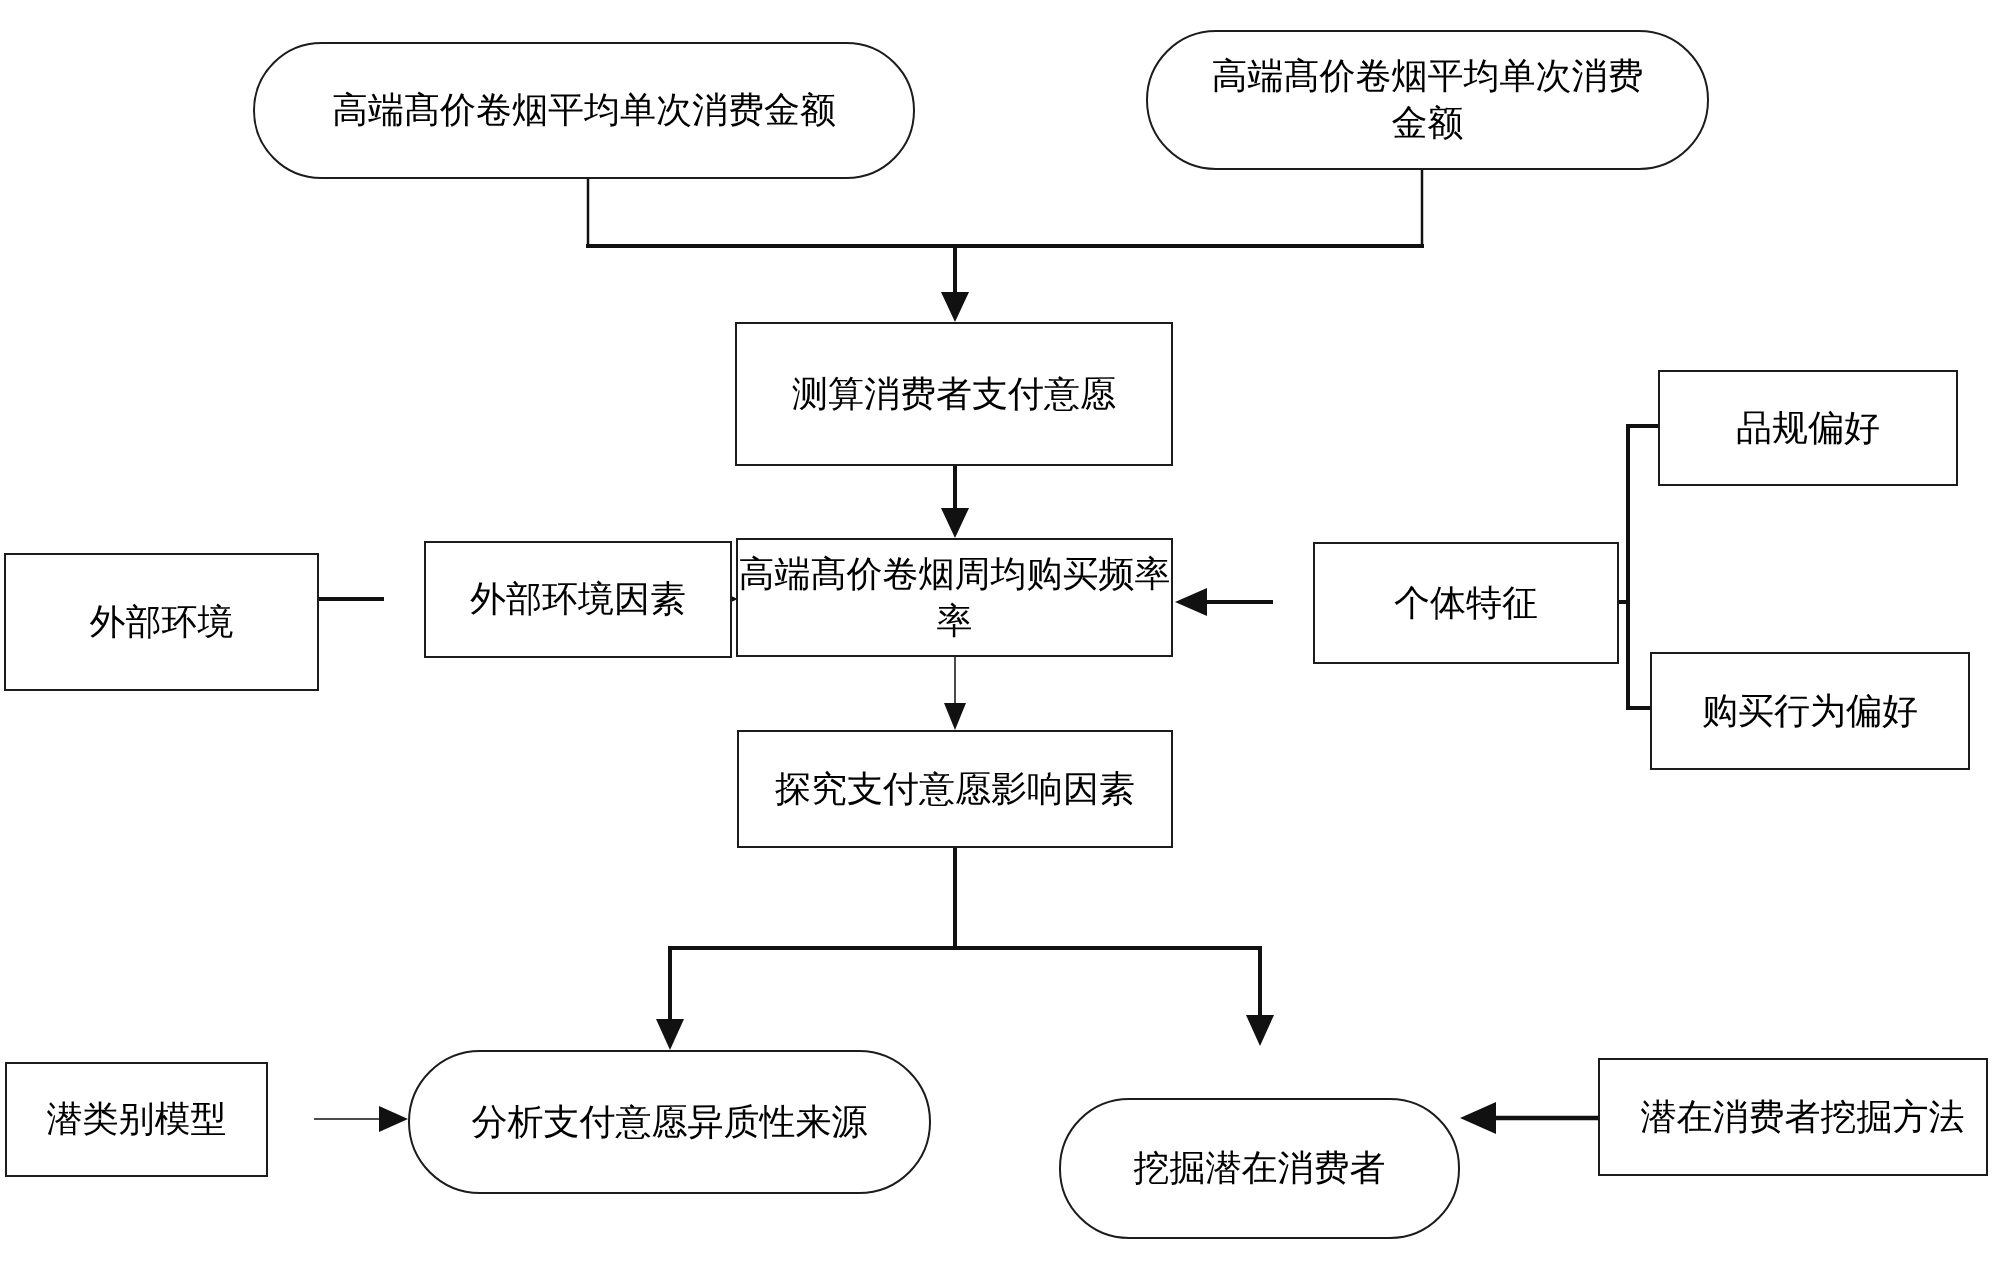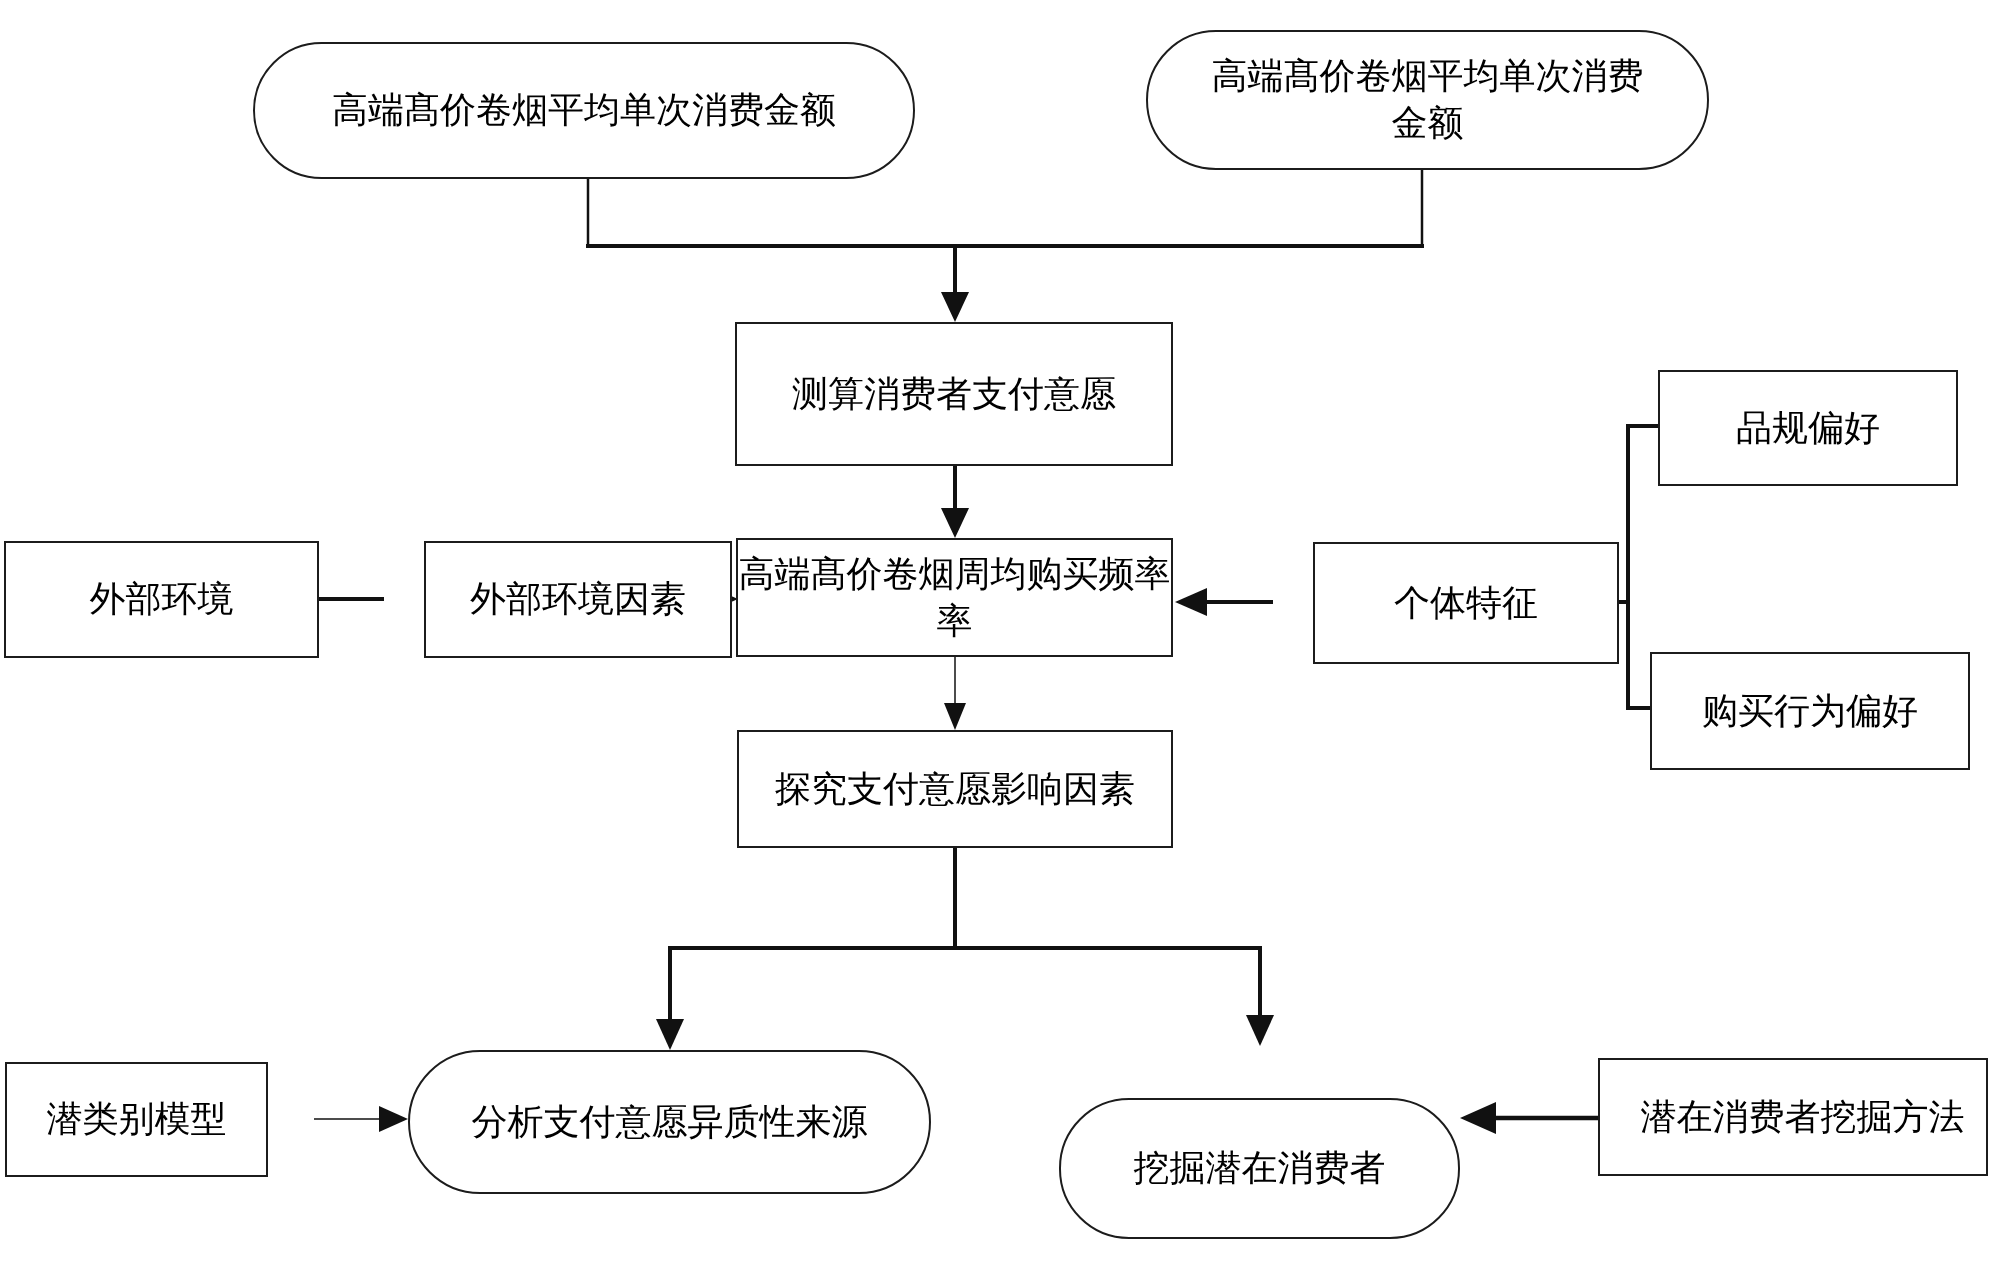--- a/index.html
+++ b/index.html
@@ -109,21 +109,21 @@
   </div>
 
   <div class="node" style="left:736px; top:538px; width:437px; height:119px;">
     <span class="lbl">高端髙价卷烟周均购买频率率</span>
   </div>
 
   <div class="node" style="left:737px; top:730px; width:436px; height:118px;">
     <span class="lbl">探究支付意愿影响因素</span>
   </div>
 
-  <div class="node" style="left:4px; top:541px; width:315px; height:117px;">
+  <div class="node" style="left:4px; top:553px; width:315px; height:138px;">
     <span class="lbl">外部环境</span>
   </div>
 
   <div class="node" style="left:384px; top:541px; width:308px; height:117px;margin-left:40px;">
     <span class="lbl">外部环境因素</span>
   </div>
 
   <div class="node" style="left:1273px; top:542px; width:306px; height:122px;margin-left:40px;">
     <span class="lbl">个体特征</span>
   </div>

